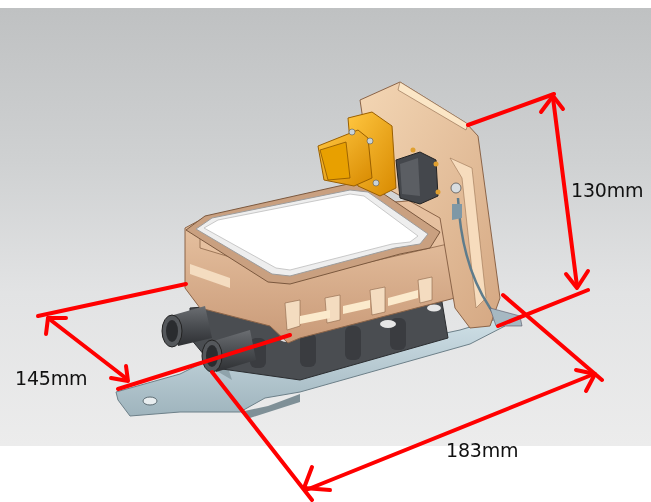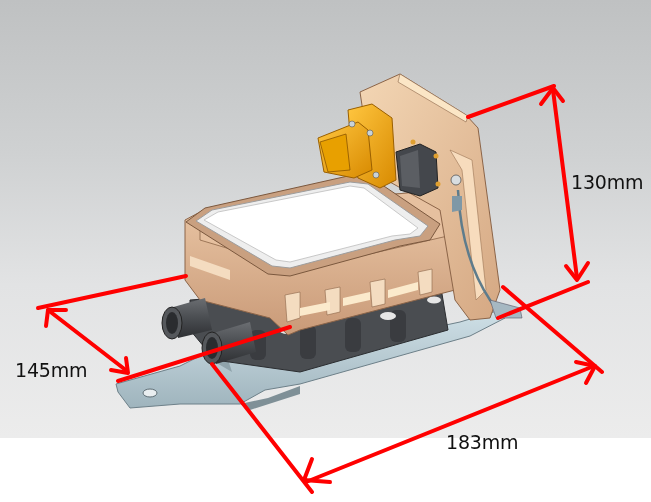--- a/index.html
+++ b/index.html
@@ -3,20 +3,21 @@
   <meta charset="utf-8">
   <style>
     html, body { margin: 0; padding: 0; }
     body {
       width: 651px; height: 502px; overflow: hidden;
       font-family: "Liberation Sans", sans-serif;
     }
     .canvas {
       position: relative; width: 651px; height: 438px;
       background: linear-gradient(180deg, #bfc1c2 0%, #cfd1d2 35%, #e2e3e4 65%, #ececec 100%);
+      margin-top: 8px;
     }
     svg.scene { position: absolute; left: 0; top: 0; }
     .dim-label {
       position: absolute;
       font-family: "DejaVu Sans", sans-serif;
       font-size: 19px;
       color: #111;
       letter-spacing: -0.2px;
       white-space: nowrap;
     }

